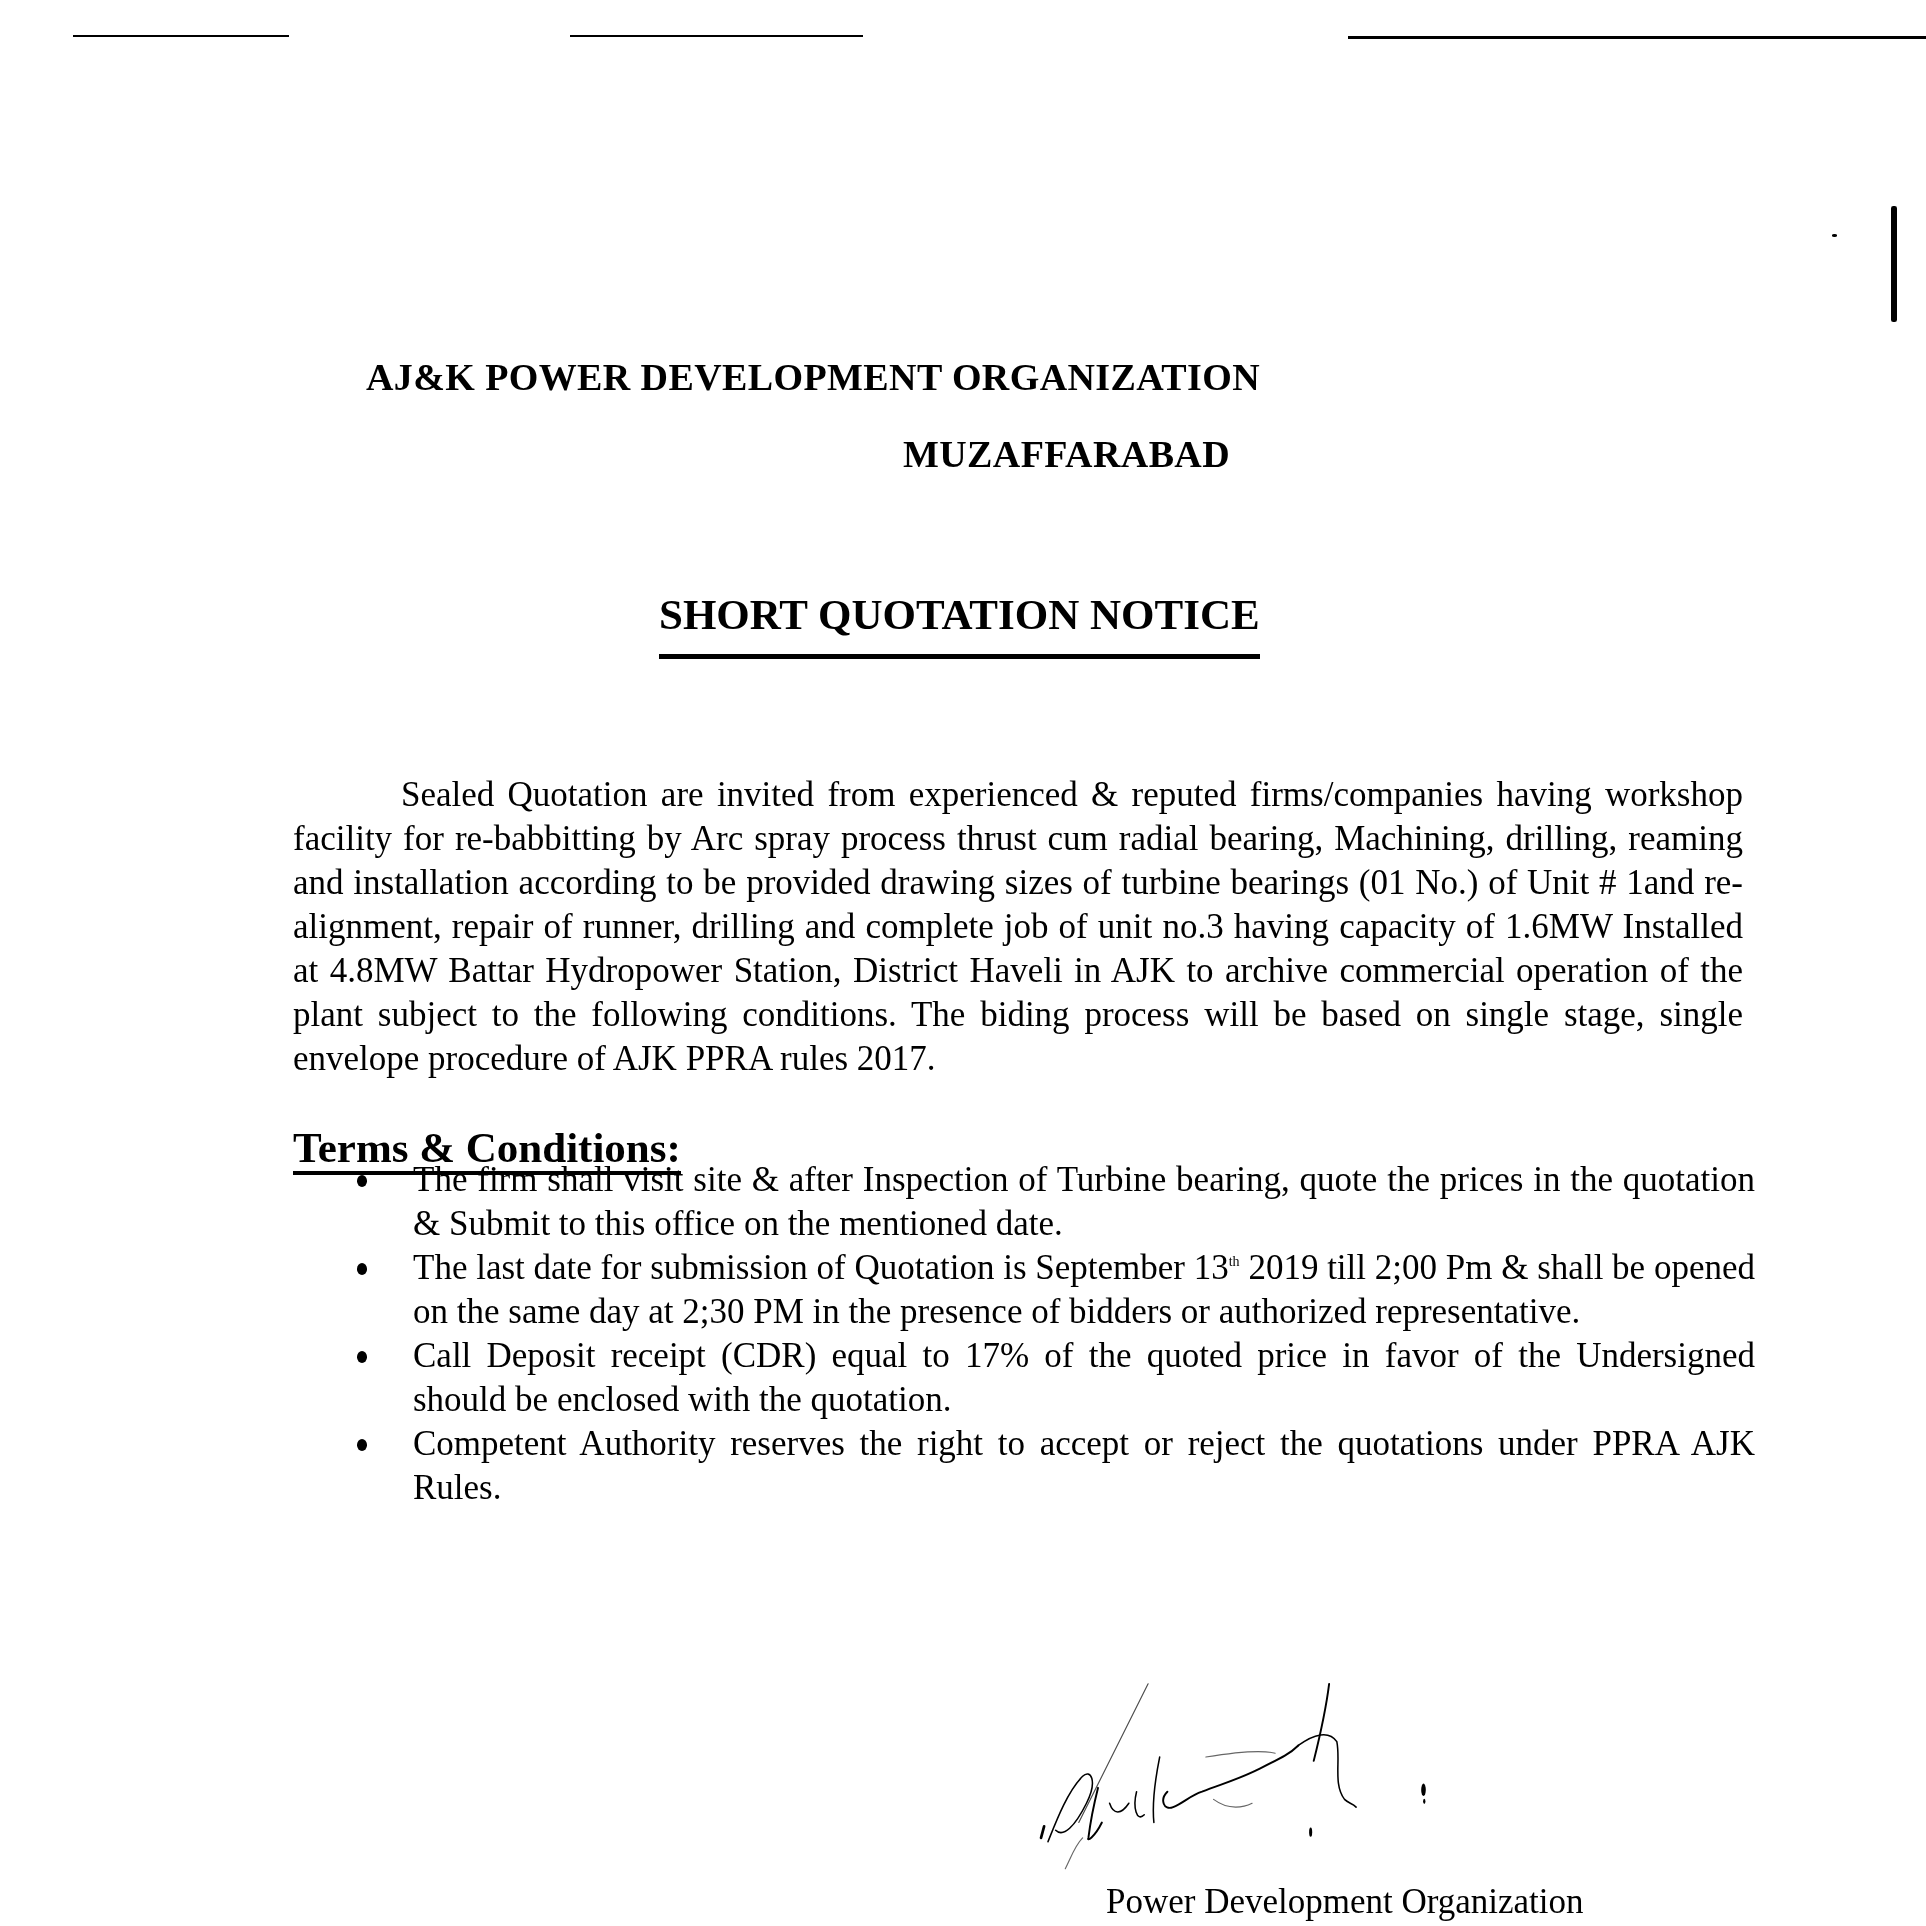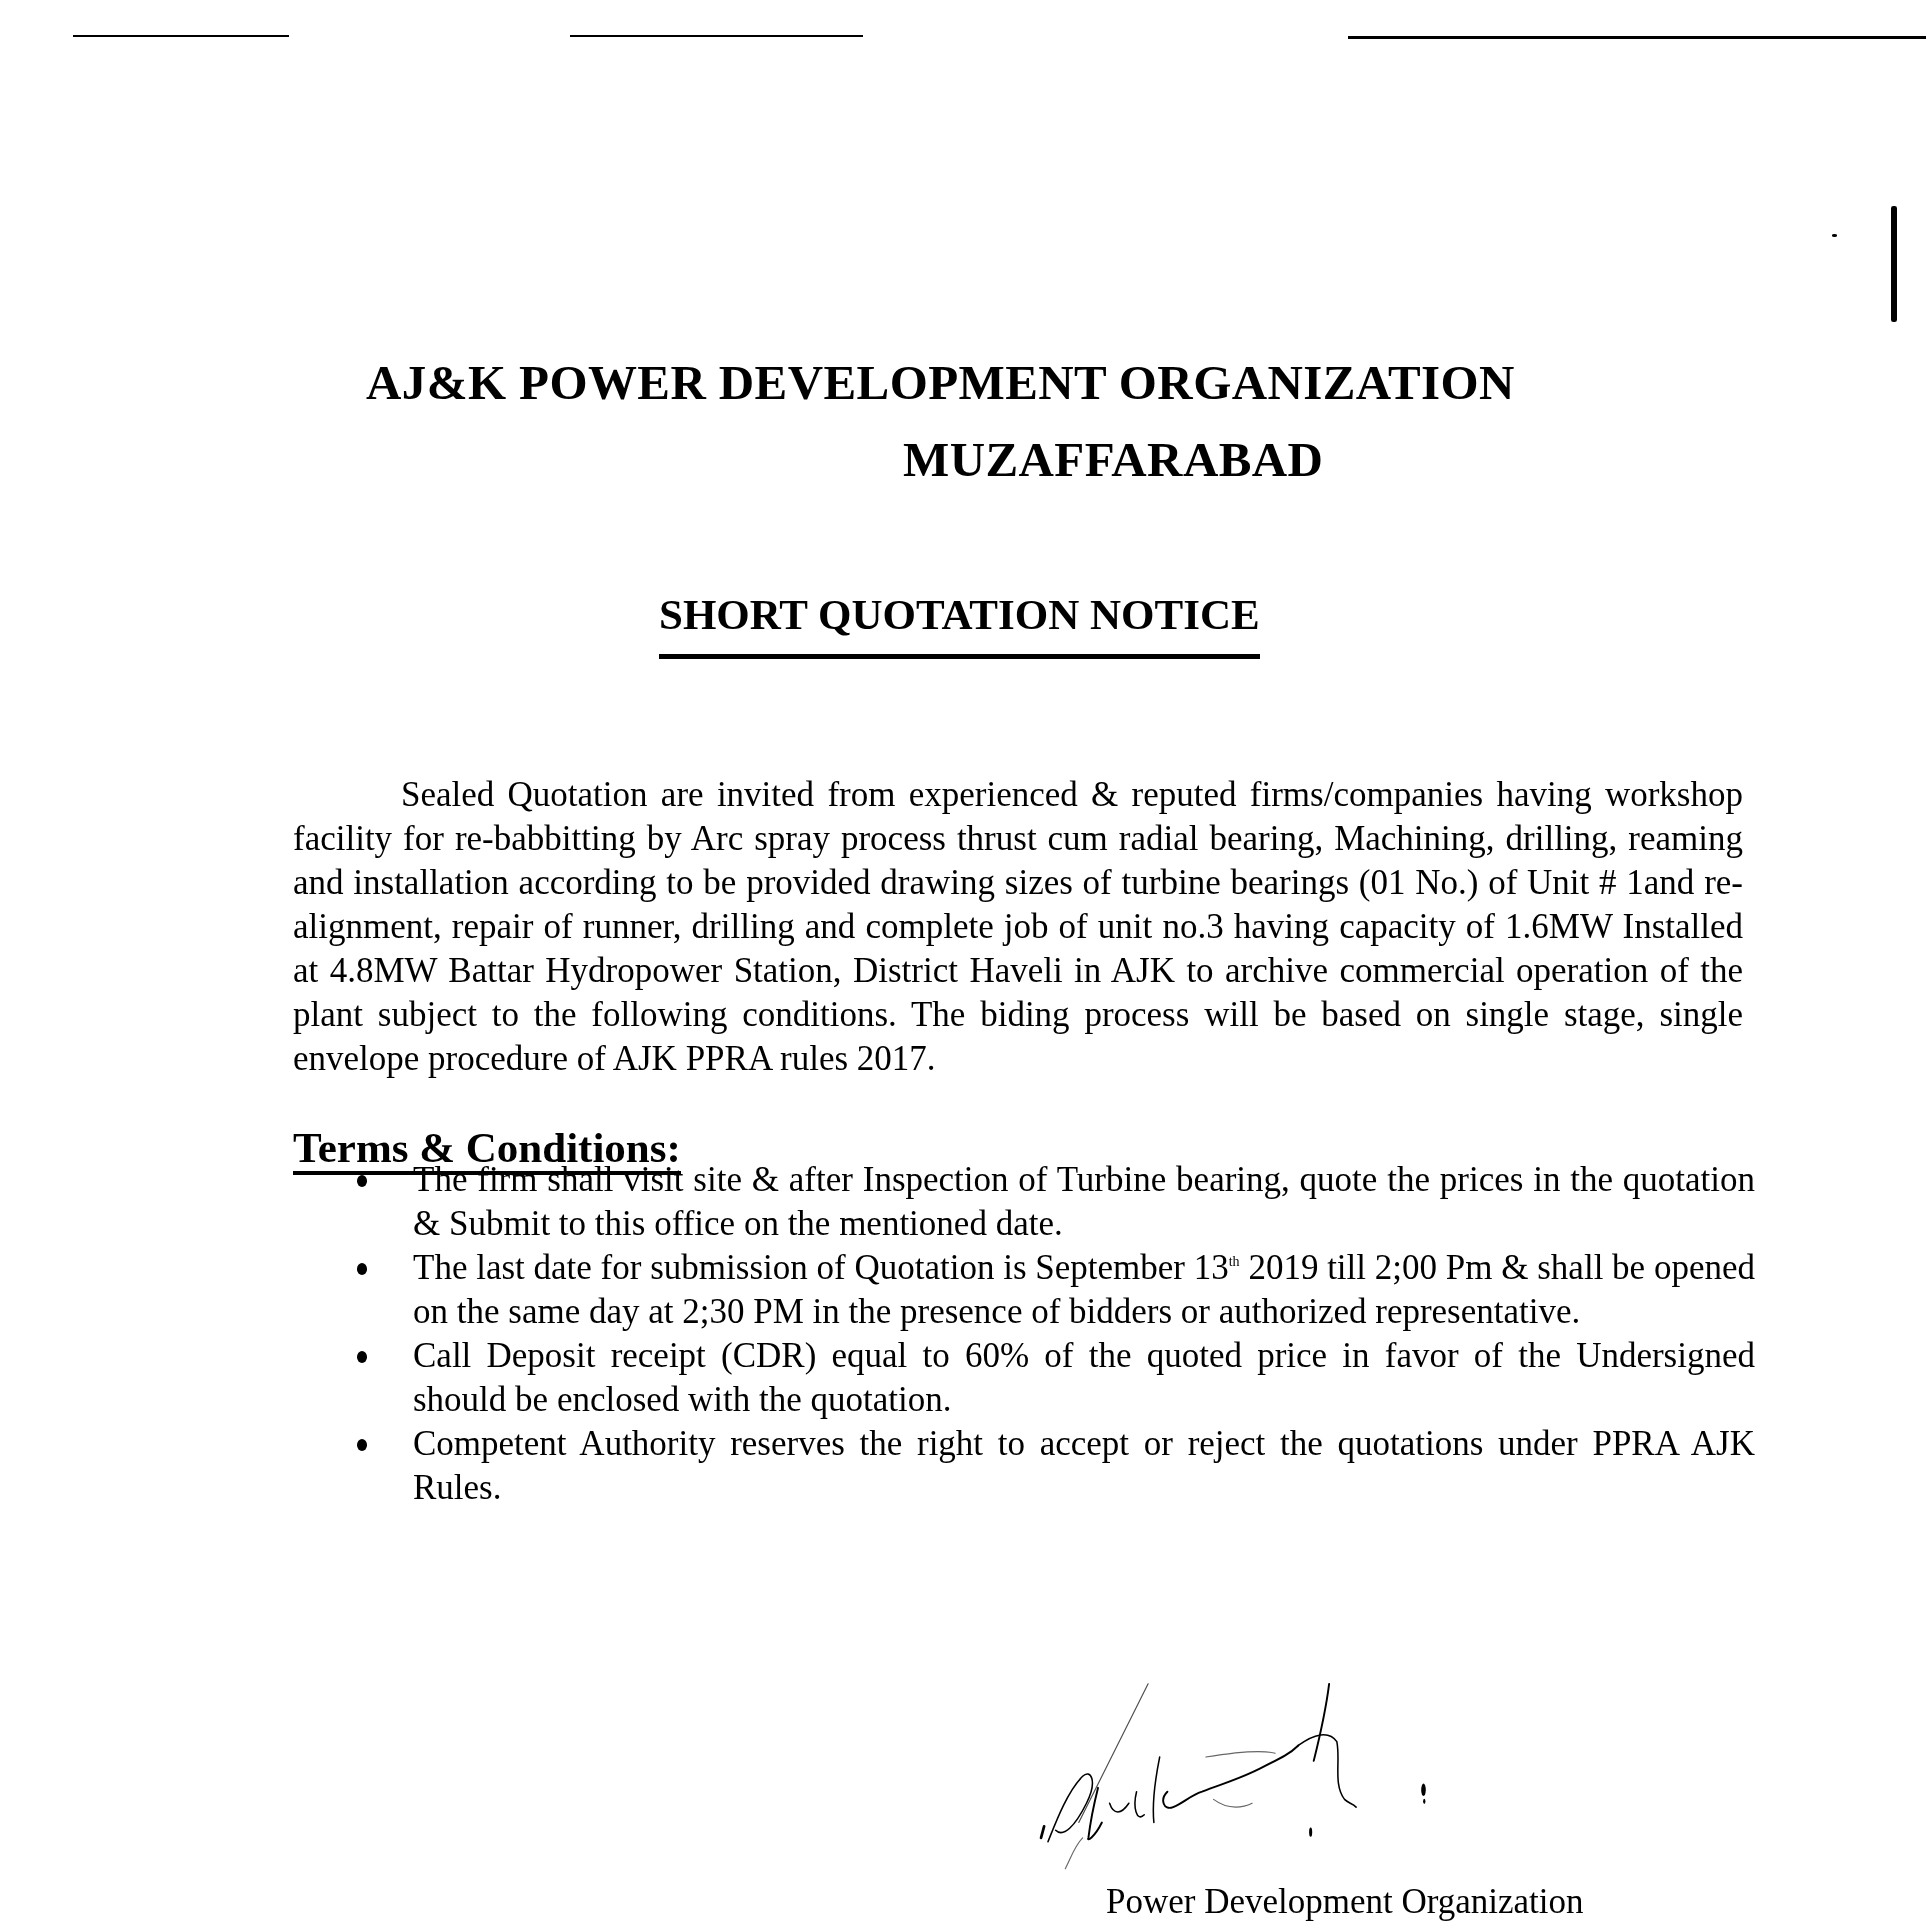--- a/index.html
+++ b/index.html
@@ -22,21 +22,21 @@
   }
   .margin-mark {
     position: absolute;
     background: #000;
   }
   .org-title {
     position: absolute;
     left: 0;
     width: 100%;
     font-weight: bold;
-    font-size: 49px;
+    font-size: 38px;
     letter-spacing: 0.4px;
     line-height: 1;
     text-align: center;
   }
   #org-line1 { top: 358px; left: 366px; width: auto; white-space: nowrap; }
   #org-line2 { top: 435px; left: 867px; width: auto; white-space: nowrap; margin-left: 36px; }
 
   .notice-heading {
     position: absolute;
     top: 593px;
@@ -150,21 +150,21 @@
   <li>
     <span class="bullet"></span>
     <span>The firm shall visit site &amp; after Inspection of Turbine bearing, quote the prices in the quotation &amp; Submit to this office on the mentioned date.</span>
   </li>
   <li>
     <span class="bullet"></span>
     <span>The last date for submission of Quotation is September 13</span><sup>th</sup><span> 2019 till 2;00 Pm &amp; shall be opened on the same day at 2;30 PM in the presence of bidders or authorized representative.</span>
   </li>
   <li>
     <span class="bullet"></span>
-    <span>Call Deposit receipt (CDR) equal to 60% of the quoted price in favor of the Undersigned should be enclosed with the quotation.</span>
+    <span>Call Deposit receipt (CDR) equal to 17% of the quoted price in favor of the Undersigned should be enclosed with the quotation.</span>
   </li>
   <li>
     <span class="bullet"></span>
     <span>Competent Authority reserves the right to accept or reject the quotations under PPRA AJK Rules.</span>
   </li>
 </ul>
 
 <svg class="signature" viewBox="0 0 1550 560" xmlns="http://www.w3.org/2000/svg">
   <g fill="none" stroke="#000" stroke-linecap="round">
     <path d="M330 20 L 150 380" stroke-width="3" opacity="0.7"></path>

